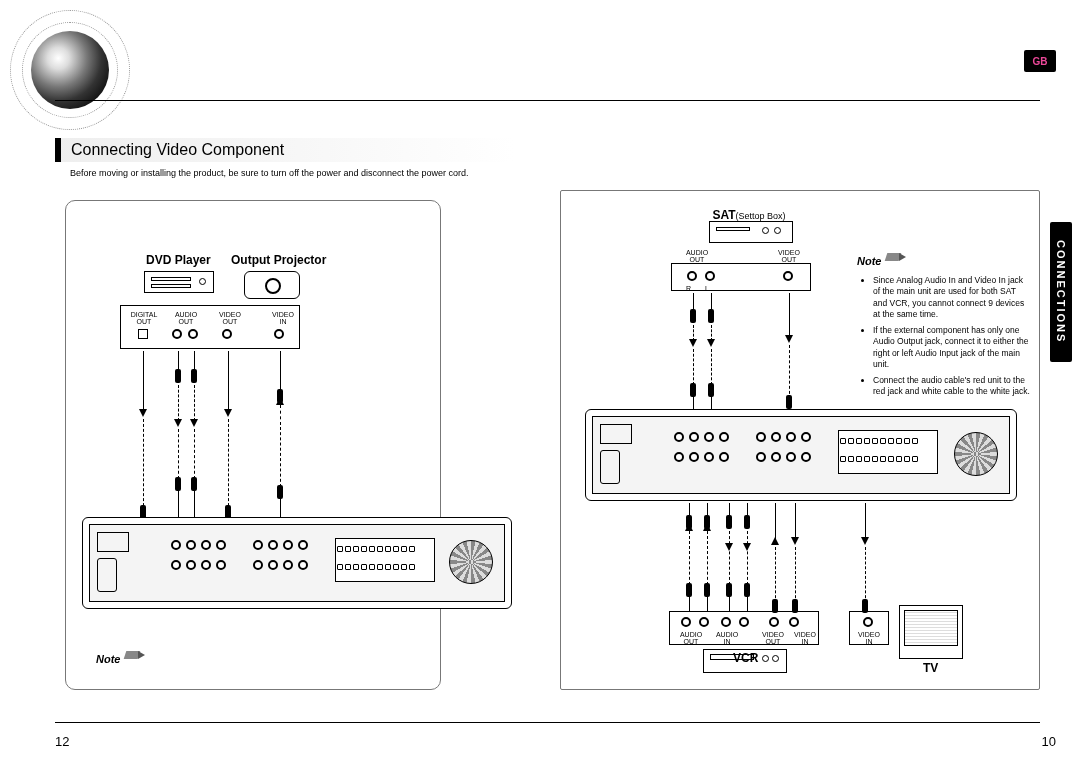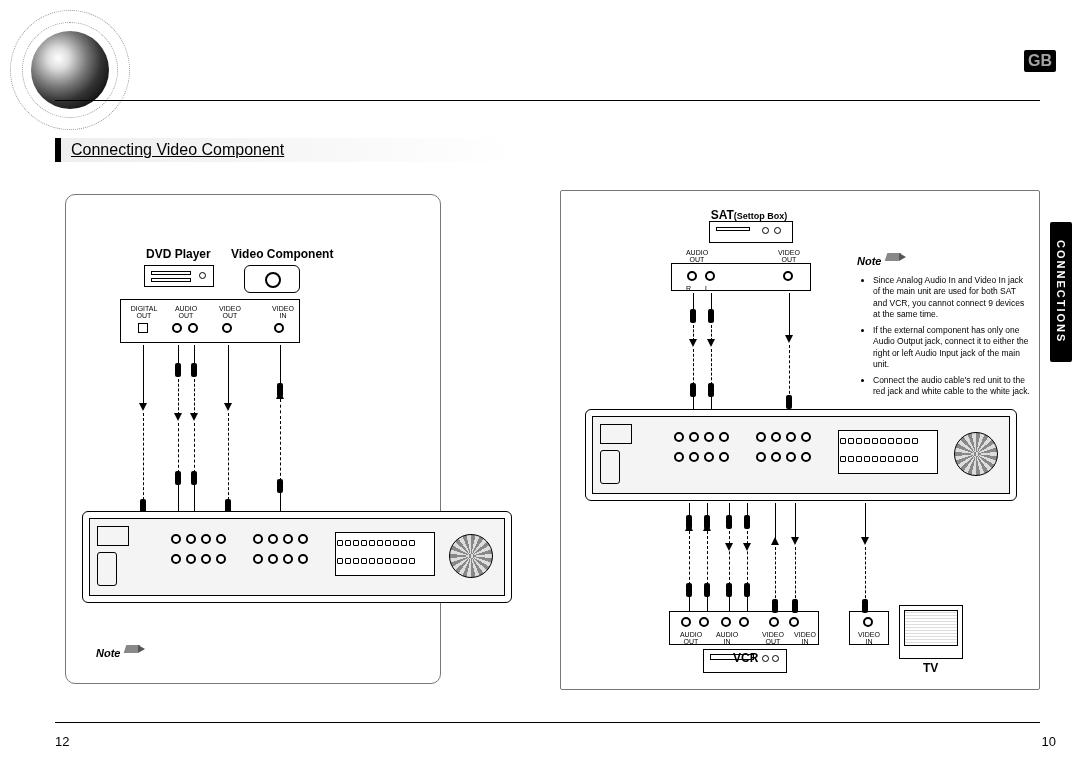--- a/index.html
+++ b/index.html
@@ -15,38 +15,37 @@
   .speaker-deco .cone { position:absolute; width:78px; height:78px; top:21px; left:21px; border-radius:50%;
     background: radial-gradient(circle at 35% 35%, #fff 0%, #ddd 15%, #777 40%, #333 60%, #111 80%); }
 
   .title {
     position: absolute; top: 48px; left: 130px;
     font-size: 38px; font-weight: 800; letter-spacing: -0.5px;
   }
   .title-rule { position:absolute; top:100px; left:55px; width:985px; height:1px; background:#000; }
   .title-rule2 { position:absolute; bottom:40px; left:55px; width:985px; height:1px; background:#000; }
 
-  .gb-badge { position:absolute; top:50px; right:24px; width:32px; height:22px; background:#000; color:#a3a3a3; font-size:16px; font-weight:700; display:flex; align-items:center; justify-content:center; border-radius:2px; }
+  .gb-badge { position:absolute; top:50px; right:24px; width:32px; height:22px; background:#000; color:#ec4899; font-size:10px; font-weight:700; display:flex; align-items:center; justify-content:center; border-radius:2px; }
 
   
   .section-bar {
     position:absolute; top:138px; left:55px; width:460px; height:24px;
     display:flex; align-items:center;
     background: linear-gradient(to right, #eee 0%, #fff 100%);
-    text-decoration: underline;
   }
   .section-bar .tab { width:6px; height:24px; background:#000; margin-right:10px; }
   .section-bar .txt { font-size:16px; }
 
   .caution {
     position:absolute; top:168px; left:70px; width:450px; font-size:9px;
   }
 
   
-  .left-box { position:absolute; top:194px; left:65px; width:376px; height:490px; border:1px solid #777; border-radius:10px; }
+  .left-box { position:absolute; top:200px; left:65px; width:376px; height:490px; border:1px solid #777; border-radius:10px; }
   .right-box { position:absolute; top:190px; left:560px; width:480px; height:500px; border:1px solid #777; border-radius:2px; }
 
   .label { font-size:12px; font-weight:700; position:absolute; }
   .tiny  { font-size:7px; text-align:center; line-height:1; position:absolute; }
 
   
   .dev { position:absolute; border:1px solid #000; background:#fff; }
   .dev .slot { position:absolute; border:1px solid #000; }
   .jack { width:10px; height:10px; border:2px solid #000; border-radius:50%; position:absolute; background:#fff; }
   .jack.small { width:7px; height:7px; border-width:1.5px; }
@@ -102,31 +101,32 @@
   </div>
 
   <div class="gb-badge">GB</div>
 
   <div class="title-rule"></div>
 
   <div class="section-bar">
     <div class="tab"></div>
     <span class="txt">Connecting Video Component</span>
   </div>
+  <div class="caution">Before moving or installing the product, be sure to turn off the power and disconnect the power cord.</div>
 
   <div class="left-box">
 
     <span class="label" style="top:52px; left:80px;">DVD Player</span>
     <div class="dev" style="top:70px; left:78px; width:70px; height:22px;">
       <div class="slot" style="top:5px; left:6px; width:40px; height:4px;"></div>
       <div class="slot" style="top:12px; left:6px; width:40px; height:4px;"></div>
       <div class="jack small" style="top:6px; left:54px;"></div>
     </div>
 
-    <span class="label" style="top:52px; left:165px;">Video Component</span>
+    <span class="label" style="top:52px; left:165px;">Output Projector</span>
     <div class="dev" style="top:70px; left:178px; width:56px; height:28px; border-radius:6px;">
       <div style="position:absolute; top:6px; left:20px; width:16px; height:16px; border:2px solid #000; border-radius:50%;"></div>
     </div>
 
     <span class="tiny" style="top:110px; left:60px; width:36px; white-space:pre;">DIGITAL
 OUT</span>
     <span class="tiny" style="top:110px; left:104px; width:32px; white-space:pre;">AUDIO
 OUT</span>
     <span class="tiny" style="top:110px; left:148px; width:32px; white-space:pre;">VIDEO
 OUT</span>
@@ -213,21 +213,21 @@
 
     <div style="position:absolute; left:30px; bottom:22px;">
       <span class="note-heading">Note</span>
       <span class="pencil-icon"></span>
     </div>
   </div>
 
   <div class="right-box">
 
     <div style="position:absolute; top:14px; left:128px; text-align:center; width:120px;">
-      <span style="font-size:12px; font-weight:700;">SAT</span><span style="font-size:9px; font-weight:700;">(Settop Box)</span>
+      <span style="font-size:12px; font-weight:700;">SAT</span><span style="font-size:9px; font-weight:400;">(Settop Box)</span>
     </div>
     <div class="sat-box" style="top:30px; left:148px;">
       <div style="position:absolute; top:5px; left:6px; width:34px; height:4px; border:1px solid #000;"></div>
       <div class="jack small" style="top:5px; left:52px;"></div>
       <div class="jack small" style="top:5px; left:64px;"></div>
     </div>
 
     <span class="tiny" style="top:58px; left:118px; width:36px; white-space:pre;">AUDIO
 OUT</span>
     <span class="tiny" style="top:58px; left:210px; width:36px; white-space:pre;">VIDEO

